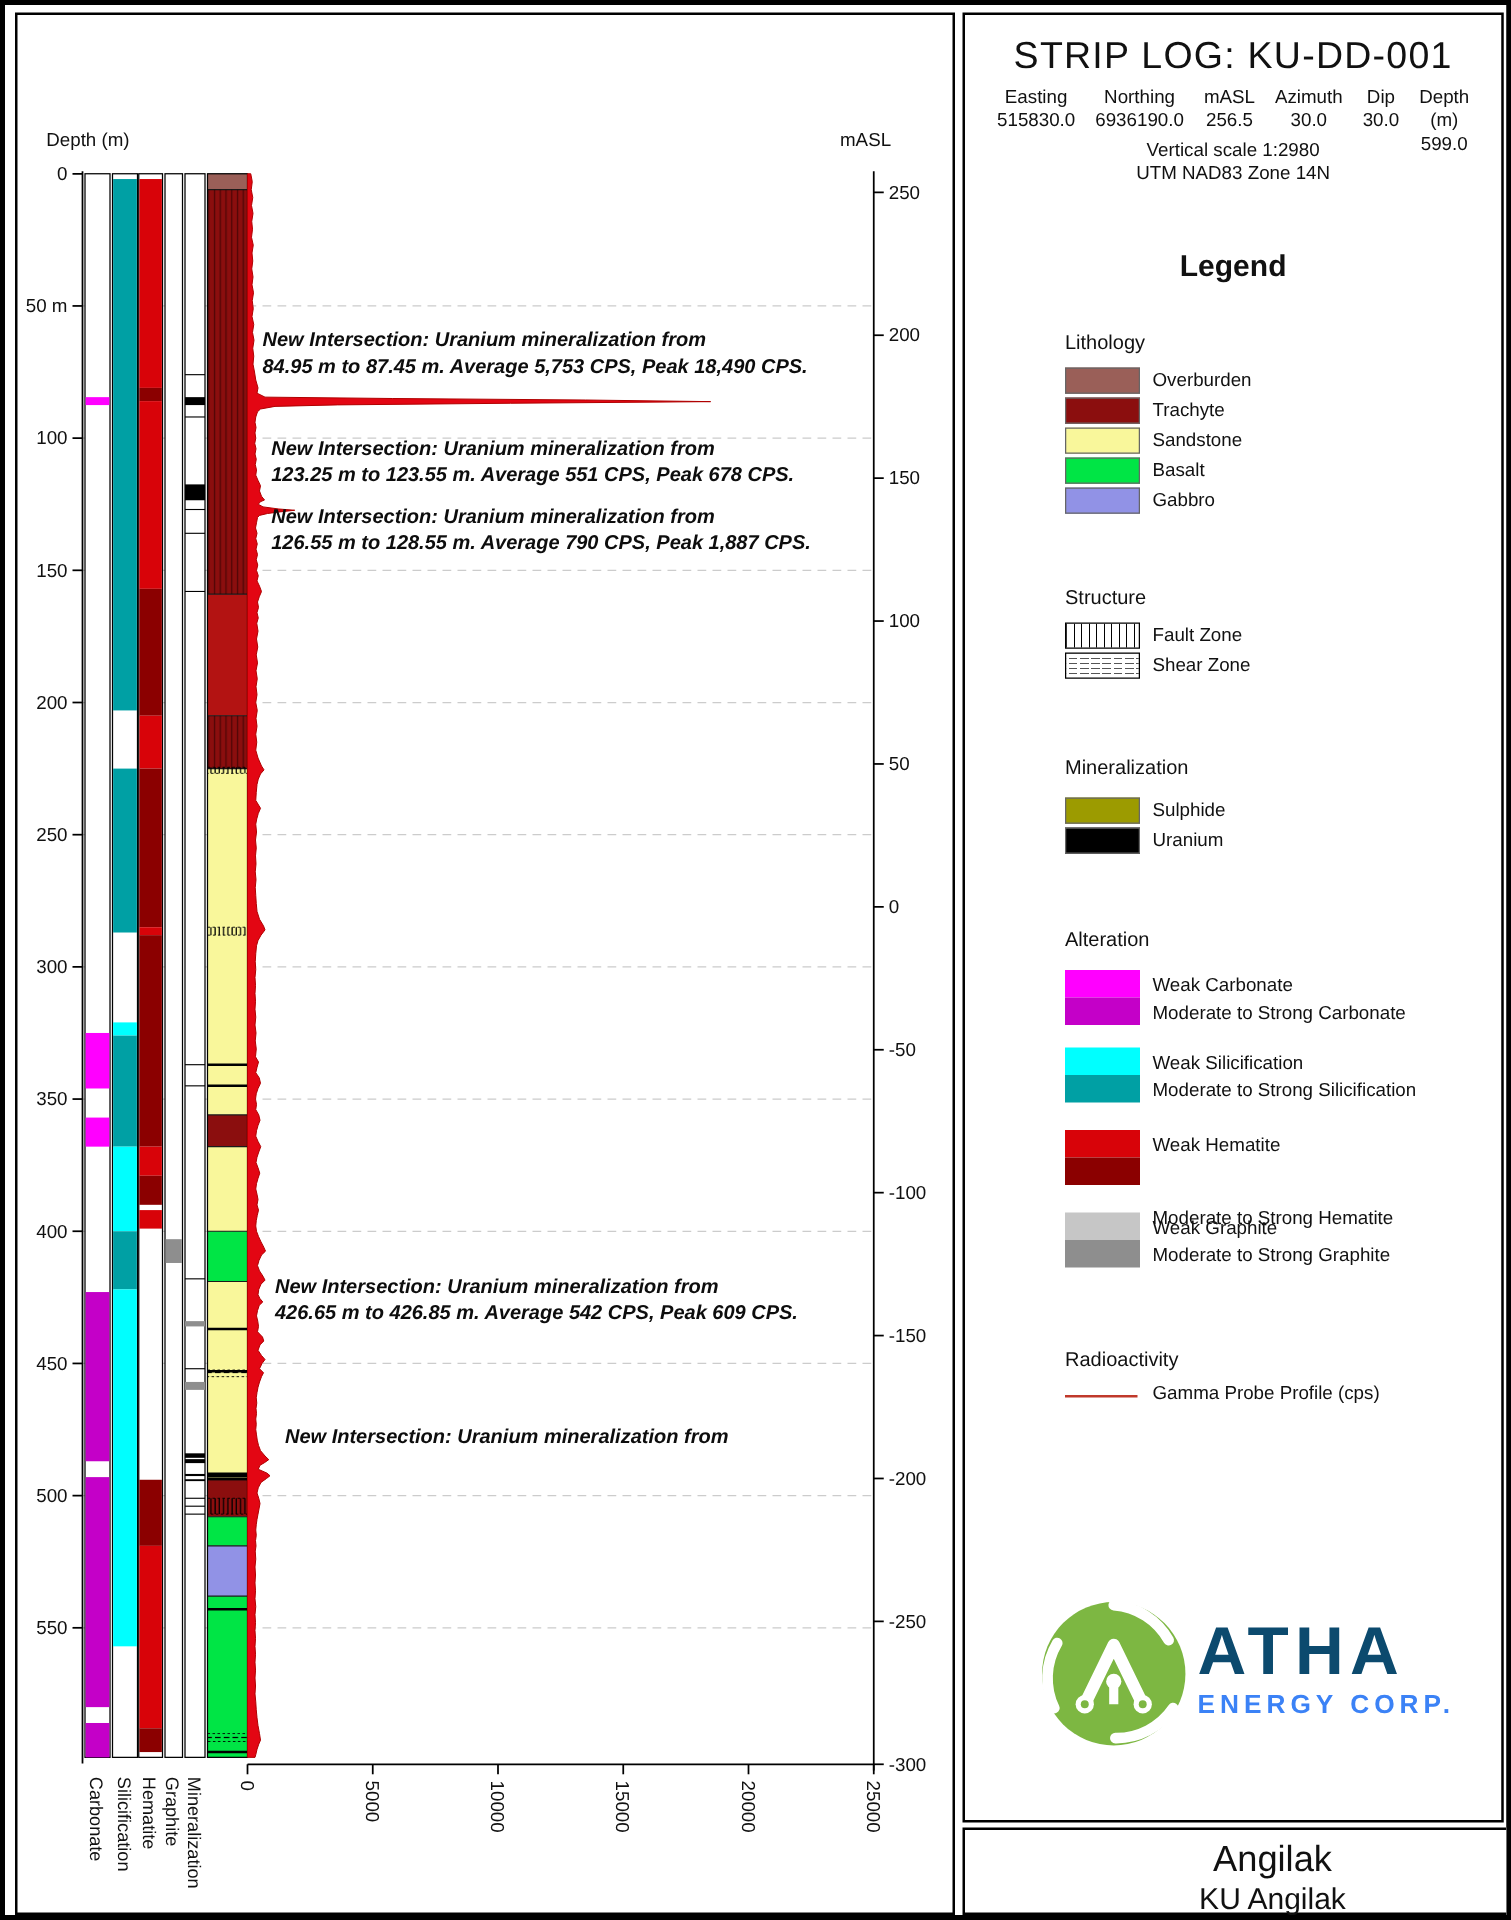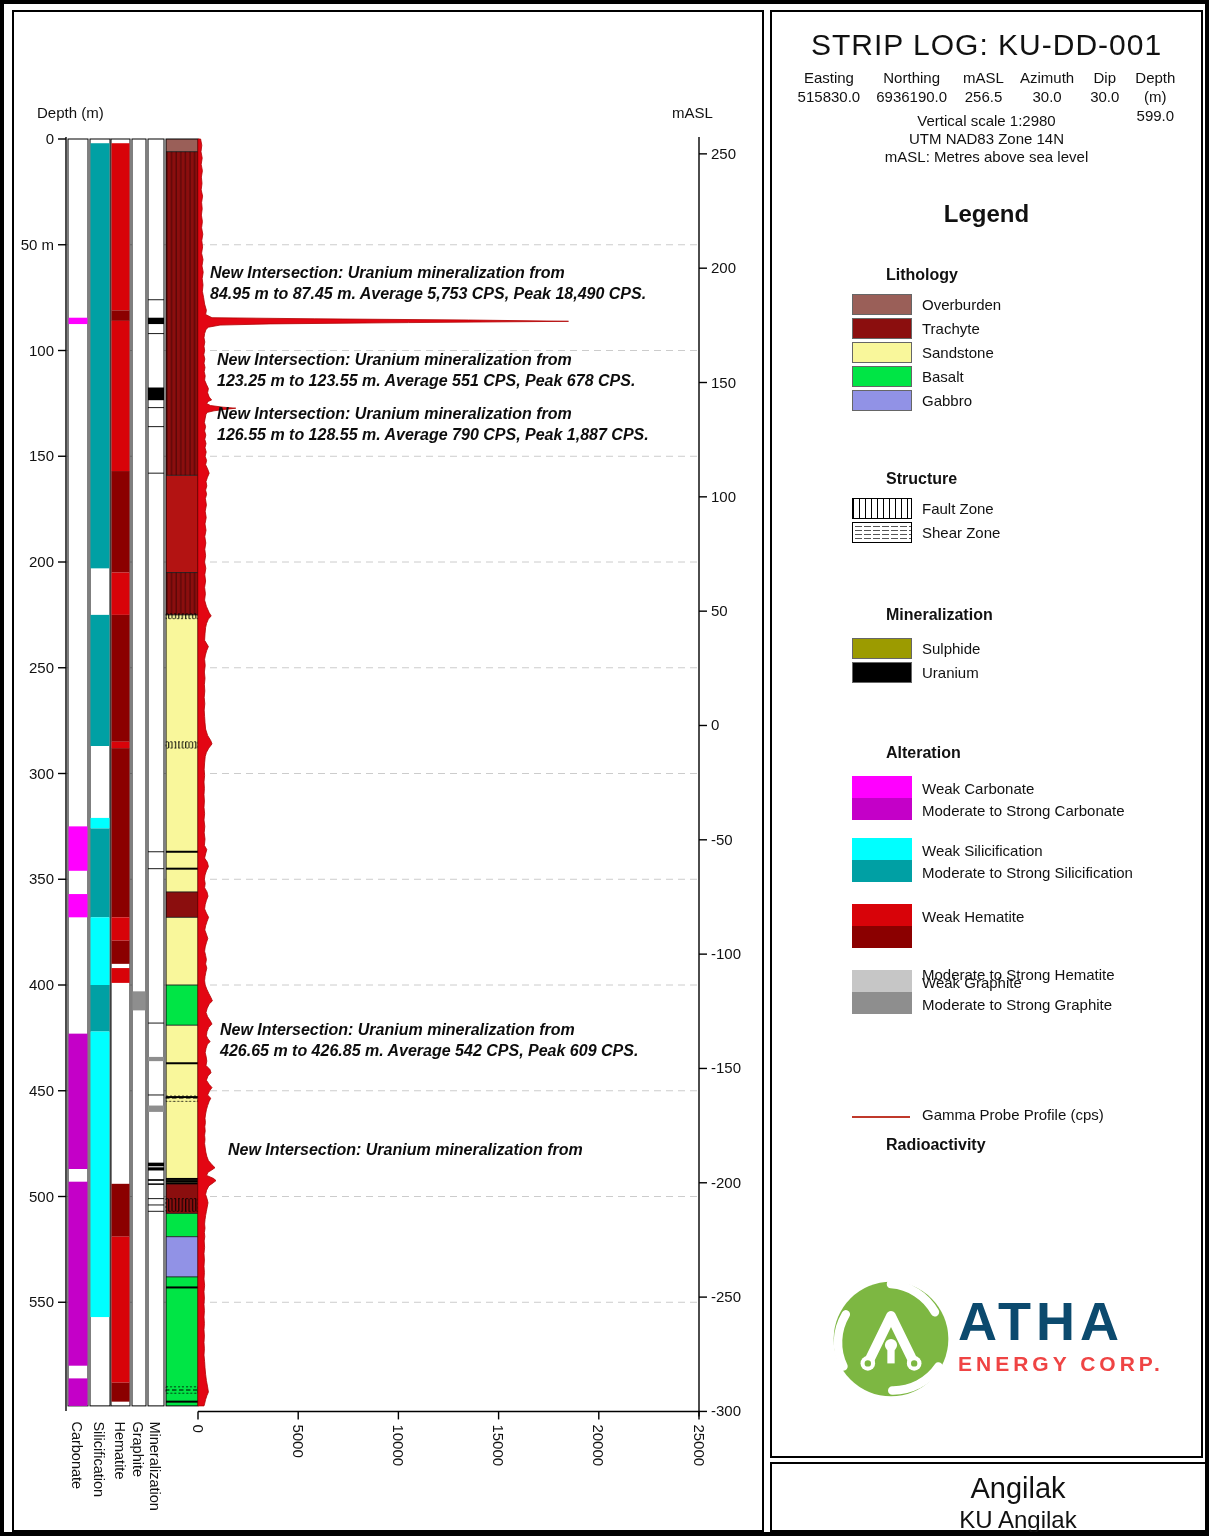--- a/index.html
+++ b/index.html
@@ -14,21 +14,21 @@
   .axis-title{position:absolute;z-index:6;font-size:15px;}
   .ann{position:absolute;z-index:7;font-weight:bold;font-style:italic;font-size:16px;line-height:21px;white-space:nowrap;color:#0d0d0d;}
   .xaxis-title{position:absolute;z-index:6;font-weight:bold;font-style:italic;font-size:18px;text-align:center;}
   
   .rp-center{position:absolute;left:0;width:100%;text-align:center;}
   #rp-title{top:16px;font-size:30px;letter-spacing:1px;}
   #rp-meta{position:absolute;top:56px;left:50%;transform:translateX(-50%);display:flex;gap:16px;z-index:2;}
   #rp-meta .cell{text-align:center;font-size:15px;line-height:19px;}
   .rp-note{font-size:15px;line-height:18px;}
   #rp-legend-title{top:188px;font-size:24px;font-weight:bold;}
-  .lg-head{position:absolute;left:80px;font-size:16px;font-weight:bold;margin-left:34px;}
+  .lg-head{position:absolute;left:80px;font-size:16px;font-weight:normal;}
   .lg-row{position:absolute;left:80px;height:22px;}
   .sw{position:absolute;left:0;top:0;width:60px;height:21px;border:1px solid #666;box-sizing:border-box;}
   .lg-lab{position:absolute;left:70px;top:2px;font-size:15px;white-space:nowrap;}
   .sw-fault{background:repeating-linear-gradient(90deg,#000 0 1px,#fff 1px 6px);border:1px solid #000;}
   .sw-shear{background:repeating-linear-gradient(90deg,#fff 0 2px,rgba(255,255,255,0) 2px 9px),
              repeating-linear-gradient(0deg,#fff 0 3px,#555 3px 4px);border:1px solid #000;}
   .pair-sw{position:absolute;left:80px;width:60px;}
   .pair-sw .half{width:60px;height:22px;}
   .pair-lab{position:absolute;left:150px;font-size:15px;white-space:nowrap;}
   #radio-line{position:absolute;left:80px;width:58px;height:0;border-top:2px solid #c0392b;}
@@ -285,21 +285,20 @@
           <div>30.0</div>
         </div>
       <div class="cell">
         <div>Depth (m)</div>
           <div>599.0</div>
         </div>
     </div>
 
     <div class="rp-center rp-note" style="top:100px;">Vertical scale 1:2980</div>
     <div class="rp-center rp-note" style="top:118px;">UTM NAD83 Zone 14N</div>
-    <div class="rp-center rp-note" style="top:136px;">mASL: Metres above sea level</div>
 
     <div id="rp-legend-title" class="rp-center">Legend</div>
 
     <div class="lg-head" style="top:254px;">Lithology</div>
     <div class="lg-row" style="top:282px;">
       <span class="sw" style="background: rgb(154, 95, 88);"></span>
       <span class="lg-lab">Overburden</span>
       </div>
     <div class="lg-row" style="top:306px;">
       <span class="sw" style="background: rgb(139, 14, 14);"></span>
@@ -361,21 +360,21 @@
     <div class="pair-lab" style="top:896px;">Weak Hematite</div>
     <div class="pair-lab" style="top:918px;margin-top:36px;">Moderate to Strong Hematite</div>
 
     <div class="pair-sw" style="top:958px;">
       <div class="half" style="background: rgb(198, 198, 198);"></div>
         <div class="half" style="background: rgb(142, 142, 142);"></div>
       </div>
     <div class="pair-lab" style="top:962px;">Weak Graphite</div>
     <div class="pair-lab" style="top:984px;">Moderate to Strong Graphite</div>
 
-    <div class="lg-head" style="top:1124px;">Radioactivity</div>
+    <div class="lg-head" style="top:1068px;">Radioactivity</div>
     <div id="radio-line" style="top:1104px;"></div>
     <div class="pair-lab" style="top:1094px;">Gamma Probe Profile (cps)</div>
 
     <div id="logo">
       <svg width="122" height="122" viewBox="0 0 100 100">
         <circle cx="50" cy="50" r="47" fill="#7DB742"></circle>
         <g stroke="#fff" fill="none" stroke-linecap="round">
           <path d="M50 5 A45 45 0 0 1 86 28" stroke-width="7"></path>
           <path d="M86 28 A45 45 0 0 1 77 86" stroke-width="7" transform="rotate(28 50 50)" opacity="0"></path>
           <path d="M50 5 A45 45 0 0 1 86 28" stroke-width="7" transform="rotate(120 50 50)"></path>
@@ -384,21 +383,21 @@
         <path d="M31 70 L50 31 L69 70" stroke="#fff" stroke-width="8" fill="none" stroke-linecap="round" stroke-linejoin="round"></path>
         <circle cx="31" cy="70" r="6" fill="#fff"></circle>
           <circle cx="31" cy="70" r="2.6" fill="#7DB742"></circle>
         <circle cx="69" cy="70" r="6" fill="#fff"></circle>
           <circle cx="69" cy="70" r="2.6" fill="#7DB742"></circle>
         <circle cx="50" cy="55" r="5" fill="#fff"></circle>
         <path d="M50 55 L50 70" stroke="#fff" stroke-width="6"></path>
       </svg>
       <div id="logo-text">
         <div id="logo-atha">ATHA</div>
-        <div id="logo-energy" style="color: #ef4444;">ENERGY CORP.</div>
+        <div id="logo-energy" style="color: #3b82f6;">ENERGY CORP.</div>
       </div>
     </div>
   </div>
 
   <div id="bottom-right-panel" class="panel">
     <div id="br-line1" class="rp-center">Angilak</div>
     <div id="br-line2" class="rp-center">KU Angilak</div>
   </div>
 
 </div>

